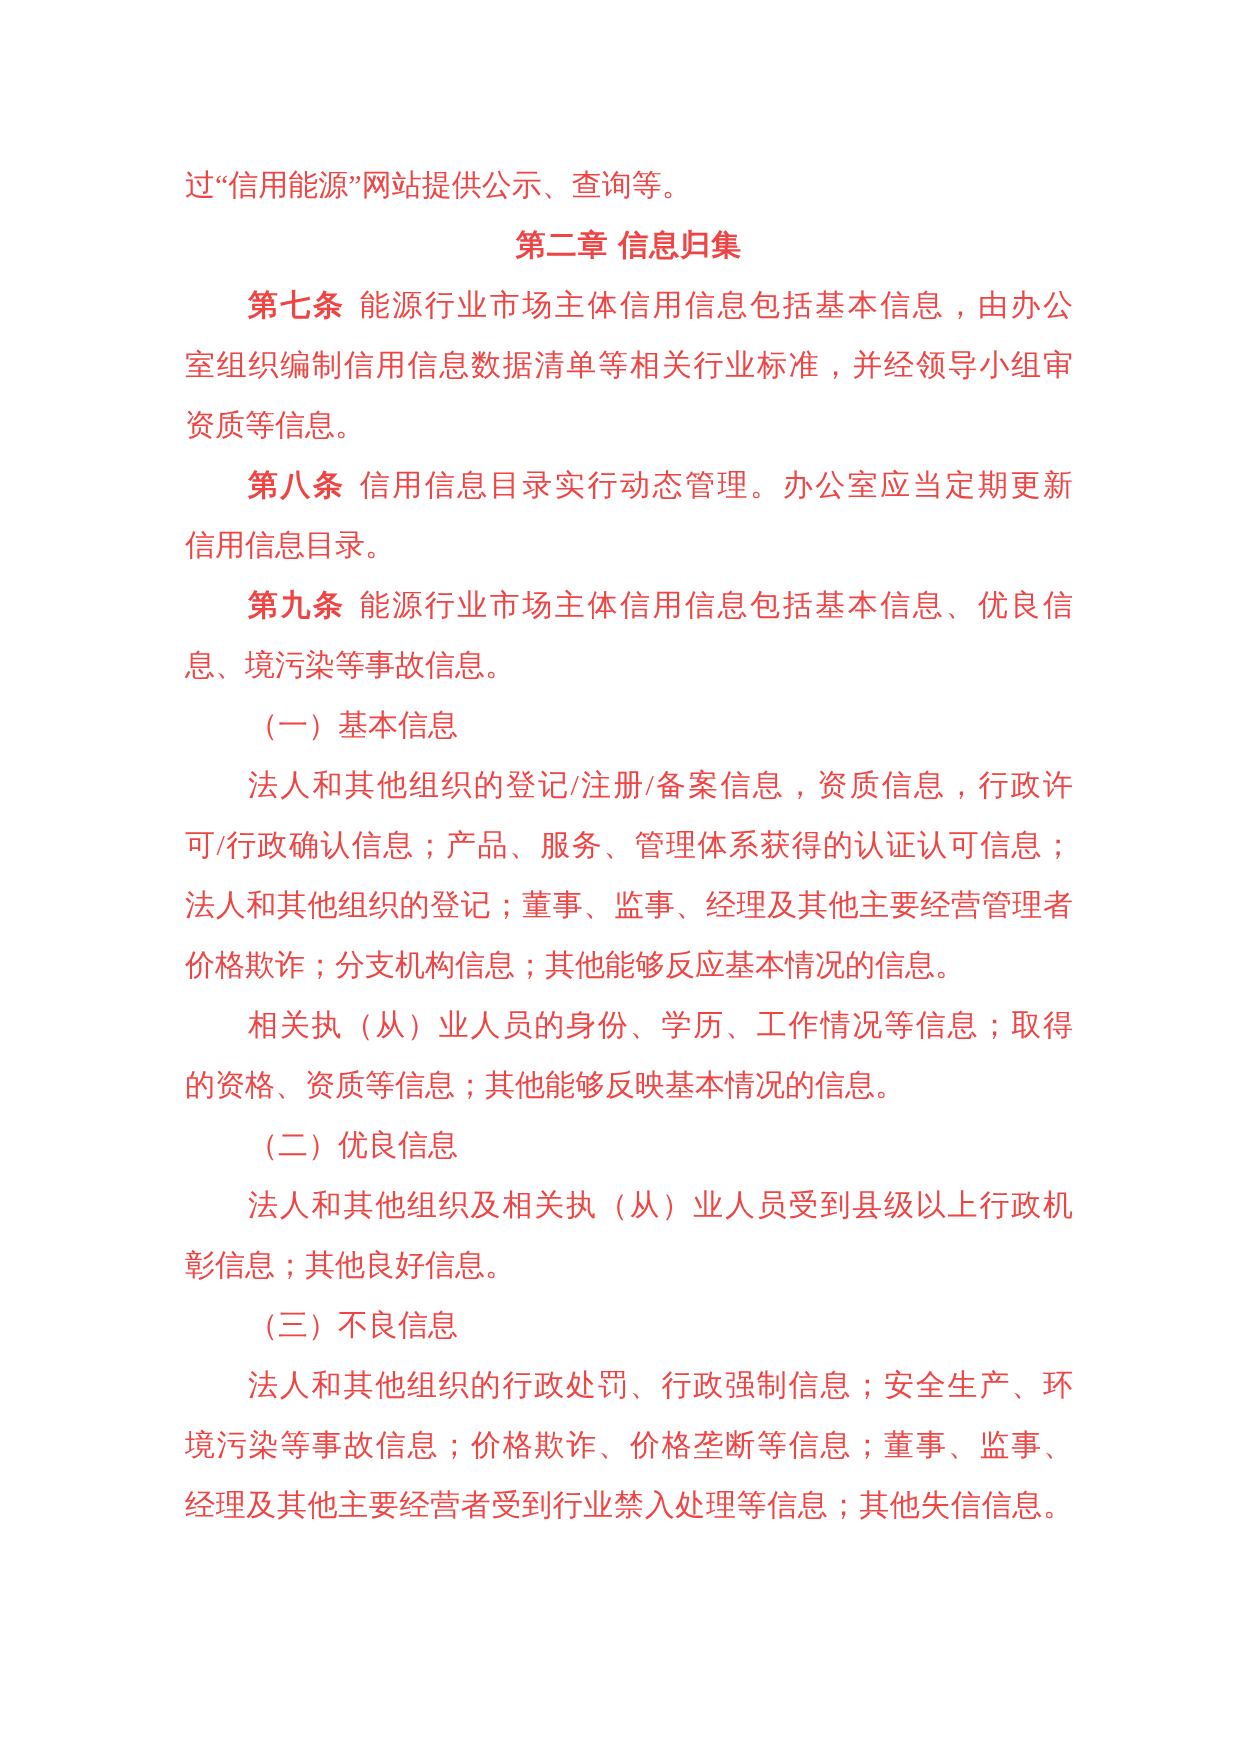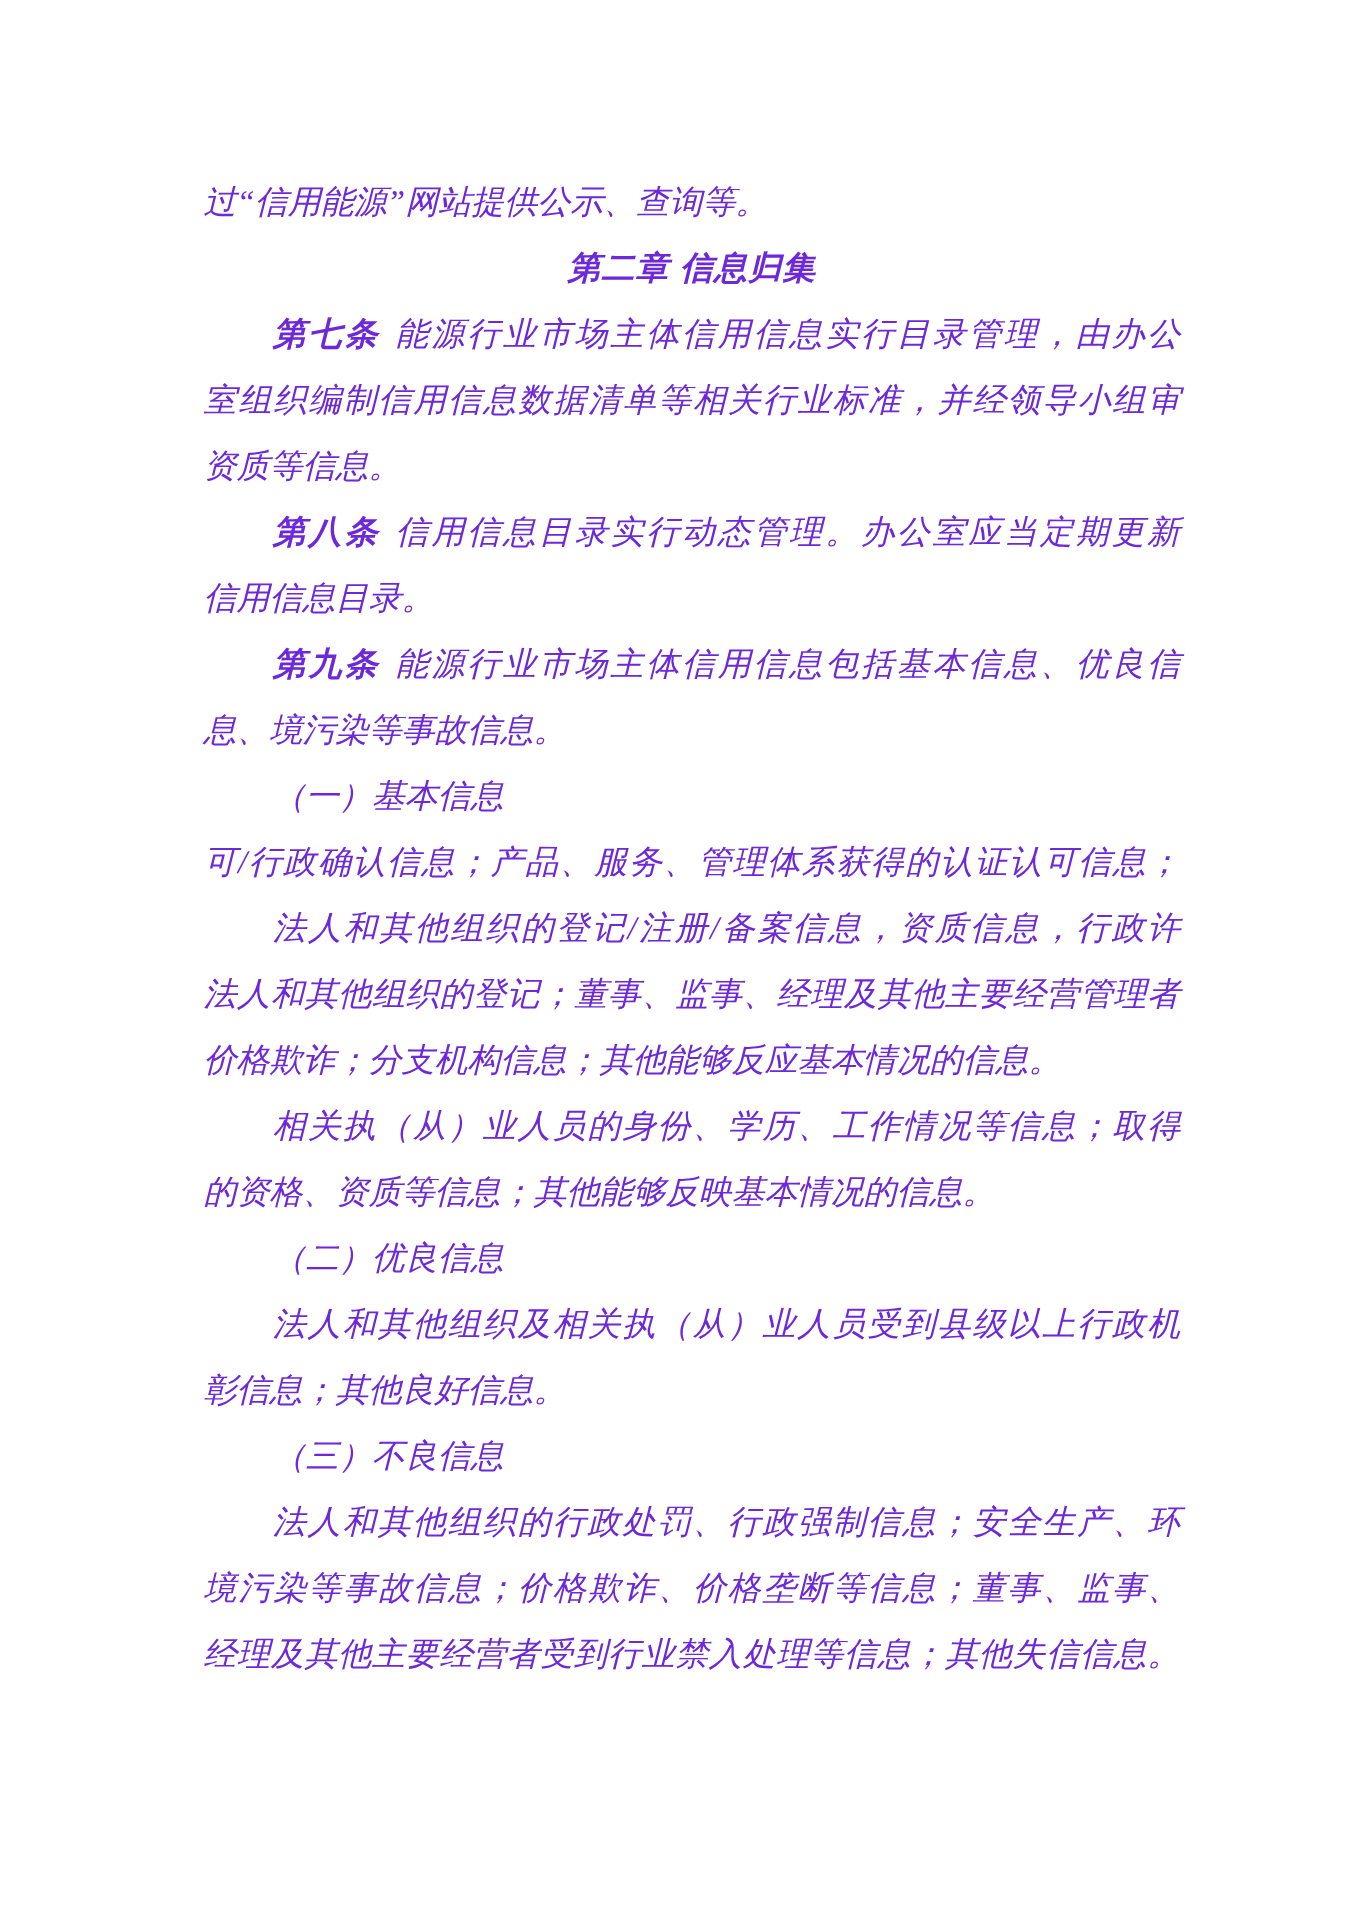--- a/index.html
+++ b/index.html
@@ -5,24 +5,23 @@
   html, body {
     margin: 0;
     padding: 0;
     background: #ffffff;
   }
   .page {
     position: relative;
     width: 1241px;
     height: 1754px;
     background: #ffffff;
-    color: #6d28d9;
+    color: #ef4444;
     font-family: "Liberation Serif", "DejaVu Serif", serif;
     overflow: hidden;
-    font-style: italic;
   }
   .textblock {
     position: absolute;
     left: 185px;
     top: 155px;
     width: 888px;
   }
   .ln {
     height: 60px;
     line-height: 60px;
@@ -55,33 +54,33 @@
 </head>
 <body>
 
 <div class="page">
   <div class="textblock">
 
     <div class="ln">过“信用能源”网站提供公示、查询等。</div>
 
     <div class="ln chapter">第二章 信息归集</div>
 
-    <div class="ln indent fill"><span class="article-no">第七条</span><span>能源行业市场主体信用信息实行目录管理，由办公</span></div>
+    <div class="ln indent fill"><span class="article-no">第七条</span><span>能源行业市场主体信用信息包括基本信息，由办公</span></div>
     <div class="ln fill">室组织编制信用信息数据清单等相关行业标准，并经领导小组审</div>
     <div class="ln">资质等信息。</div>
 
     <div class="ln indent fill"><span class="article-no">第八条</span><span>信用信息目录实行动态管理。办公室应当定期更新</span></div>
     <div class="ln">信用信息目录。</div>
 
     <div class="ln indent fill"><span class="article-no">第九条</span><span>能源行业市场主体信用信息包括基本信息、优良信</span></div>
     <div class="ln">息、境污染等事故信息。</div>
 
     <div class="ln indent">（一）基本信息</div>
+    <div class="ln indent fill">法人和其他组织的登记/注册/备案信息，资质信息，行政许</div>
     <div class="ln fill">可/行政确认信息；产品、服务、管理体系获得的认证认可信息；</div>
-    <div class="ln indent fill">法人和其他组织的登记/注册/备案信息，资质信息，行政许</div>
     <div class="ln fill">法人和其他组织的登记；董事、监事、经理及其他主要经营管理者</div>
     <div class="ln">价格欺诈；分支机构信息；其他能够反应基本情况的信息。</div>
     <div class="ln indent fill">相关执（从）业人员的身份、学历、工作情况等信息；取得</div>
     <div class="ln">的资格、资质等信息；其他能够反映基本情况的信息。</div>
 
     <div class="ln indent">（二）优良信息</div>
     <div class="ln indent fill">法人和其他组织及相关执（从）业人员受到县级以上行政机</div>
     <div class="ln">彰信息；其他良好信息。</div>
 
     <div class="ln indent">（三）不良信息</div>

